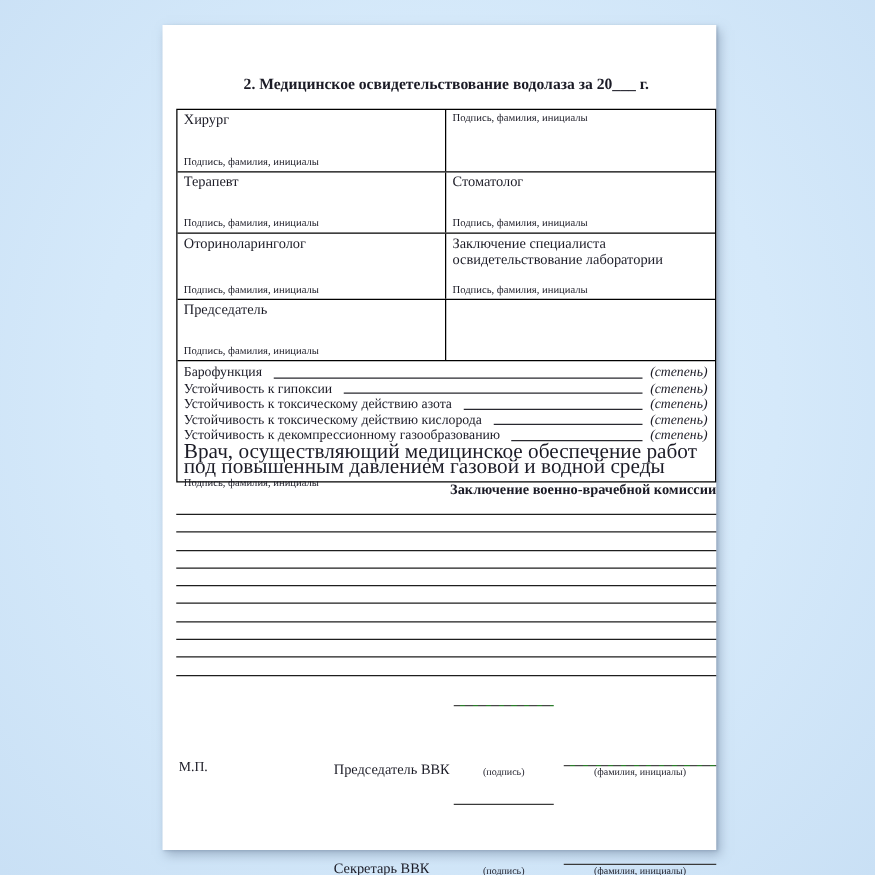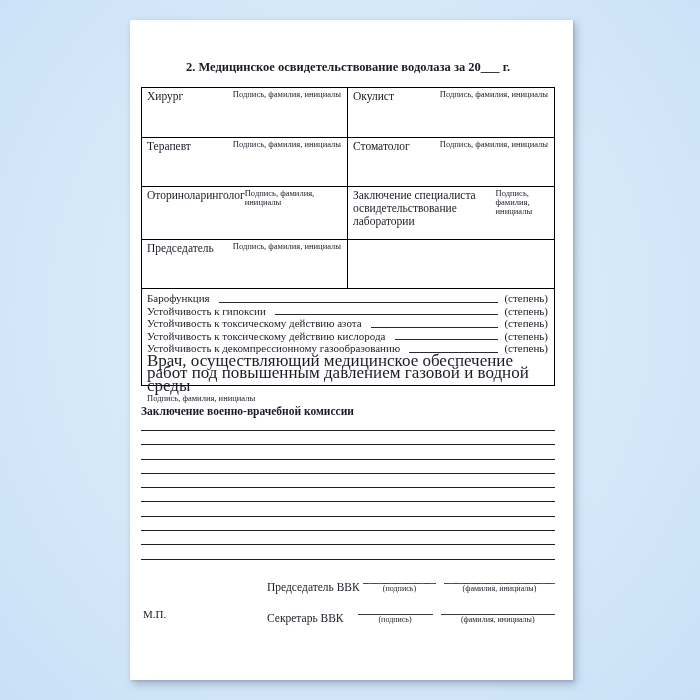--- a/index.html
+++ b/index.html
@@ -7,53 +7,53 @@
     width:700px;height:700px;overflow:hidden;position:relative;
     background:radial-gradient(ellipse at 50% 45%, #ddeffe 0%, #d5e9fa 55%, #c9e0f5 100%);
     font-family:"Liberation Serif","DejaVu Serif",serif;
     color:#1b1b26;
   }
   .page{
     position:absolute;left:130px;top:20px;width:443px;height:660px;
     background:#ffffff;
     box-shadow:3px 4px 8px rgba(110,130,155,.5), 1px 1px 2px rgba(110,130,155,.35);
   }
-  .content{position:absolute;left:0;top:0;right:0;bottom:0;padding:0 18px 0 11px;box-sizing:border-box;}
+  .content{position:absolute;left:0;top:0;right:0;bottom:0;padding:0 0 0 11px;box-sizing:border-box;}
   .doc-title{
     margin-top:40px;text-align:center;font-weight:bold;font-size:12.5px;line-height:14px;
     white-space:nowrap;
   }
   .doc-table{
     margin-top:13px;border:1.5px solid #000;
   }
   .t-row{display:grid;grid-template-columns:1fr 1fr;border-bottom:1px solid #000;}
   .t-row .cell:first-child{border-right:1px solid #000;}
   .cell{
-    display:flex;justify-content:space-between;
+    display:flex;flex-direction:column;justify-content:space-between;
     padding:2px 6px 3px 5px;box-sizing:border-box;
   }
   .r1{height:49px}.r2{height:48px}.r3{height:52px}.r4{height:48px}
   .cell-name{font-size:11.5px;line-height:13px;}
   .cell-note{font-size:8.5px;line-height:9px;}
   .merged{padding:3px 6px 3px 5px;height:96px;box-sizing:border-box;}
   .fill-row{display:flex;align-items:flex-end;font-size:11px;line-height:12.6px;}
   .fill-label{white-space:nowrap;}
   .fill-line{flex:1;border-bottom:1px solid #28282f;margin:0 6px 2px 9px;}
-  .fill-suffix{white-space:nowrap;}
+  .fill-suffix{white-space:nowrap;font-style:italic;}
   .doctor-text{font-size:17px;line-height:12.4px;}
   .doctor-note{font-size:8.5px;line-height:10px;margin-top:1px;}
-  .vvk-heading{margin-top:19px;text-align:left;font-weight:bold;font-size:11.5px;line-height:13px;}
+  .vvk-heading{text-align:right;font-weight:bold;font-size:11.5px;line-height:13px;}
   .rules{margin-top:0px;}
   .rule{height:13.3px;border-bottom:1.4px solid #1e1e1e;}
   .rule:first-child{height:12px;}
   .sig-block{margin-top:12px;}
   .sig-row{display:flex;align-items:flex-end;margin-left:126px;margin-bottom:9px;}
   .sig-role{width:88px;font-size:11.5px;line-height:13px;white-space:nowrap;padding-top:0px;}
   .sig-col{display:flex;flex-direction:column;align-items:center;margin-left:8px;}
-  .sig-col.c1{width:80px;}
+  .sig-col.c1{width:80px;gap:48px;}
   .sig-col.c2{width:122px;}
   .sig-line{width:100%;height:12px;border-bottom:1.5px solid #3a3a3a;box-sizing:border-box;}
   .sig-line.green{
     border-bottom:1.5px solid transparent;
     border-image:repeating-linear-gradient(90deg,#474747 0 6px,#2a7d2a 6px 10px) 1;
   }
   .sig-sub{font-size:8px;line-height:10px;white-space:nowrap;}
   .stamp{position:absolute;left:13px;top:588px;font-size:11px;}
 </style>
 </head>
@@ -64,21 +64,20 @@
 
     <div class="doc-title">2. Медицинское освидетельствование водолаза за 20___ г.</div>
 
     <div class="doc-table">
       <div class="t-row r1">
         <div class="cell">
           <div class="cell-name">Хирург</div>
           <div class="cell-note">Подпись, фамилия, инициалы</div>
         </div>
         <div class="cell">
-          <div class="cell-name">Окулист</div>
           <div class="cell-note">Подпись, фамилия, инициалы</div>
         </div>
       </div>
       <div class="t-row r2">
         <div class="cell">
           <div class="cell-name">Терапевт</div>
           <div class="cell-note">Подпись, фамилия, инициалы</div>
         </div>
         <div class="cell">
           <div class="cell-name">Стоматолог</div>

